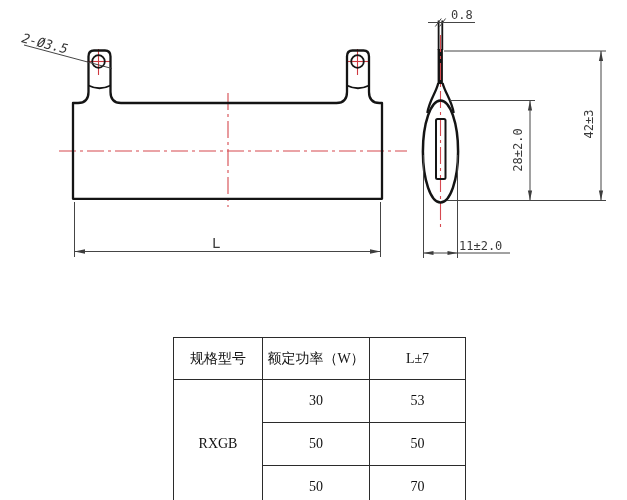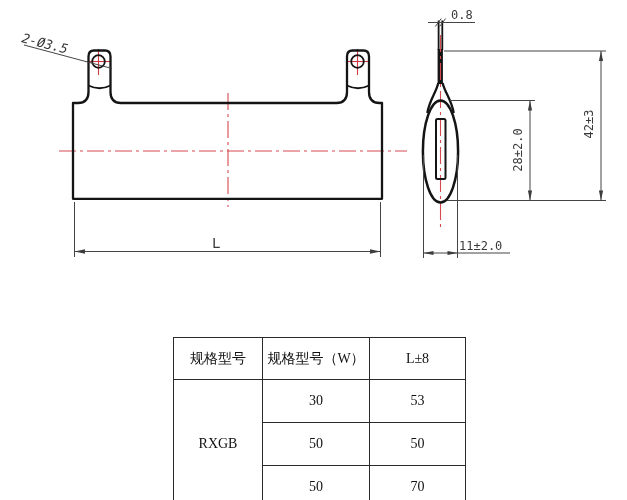--- a/index.html
+++ b/index.html
@@ -139,22 +139,22 @@
 
   <table class="spec-table">
     <colgroup>
       <col style="width:89px">
       <col style="width:107px">
       <col style="width:96px">
     </colgroup>
     <thead>
       <tr>
         <th>规格型号</th>
-        <th>规格型号（W）</th>
-        <th>L±8</th>
+        <th>额定功率（W）</th>
+        <th>L±7</th>
       </tr>
     </thead>
     <tbody>
       <tr>
         <td rowspan="3">RXGB</td>
         <td>30</td>
         <td>53</td>
       </tr>
       <tr>
         <td>50</td>

